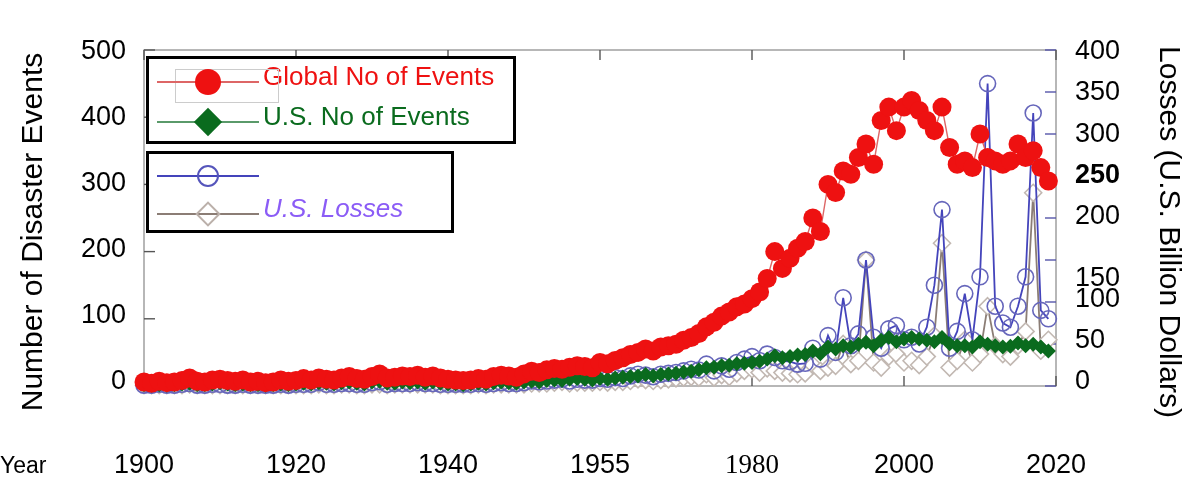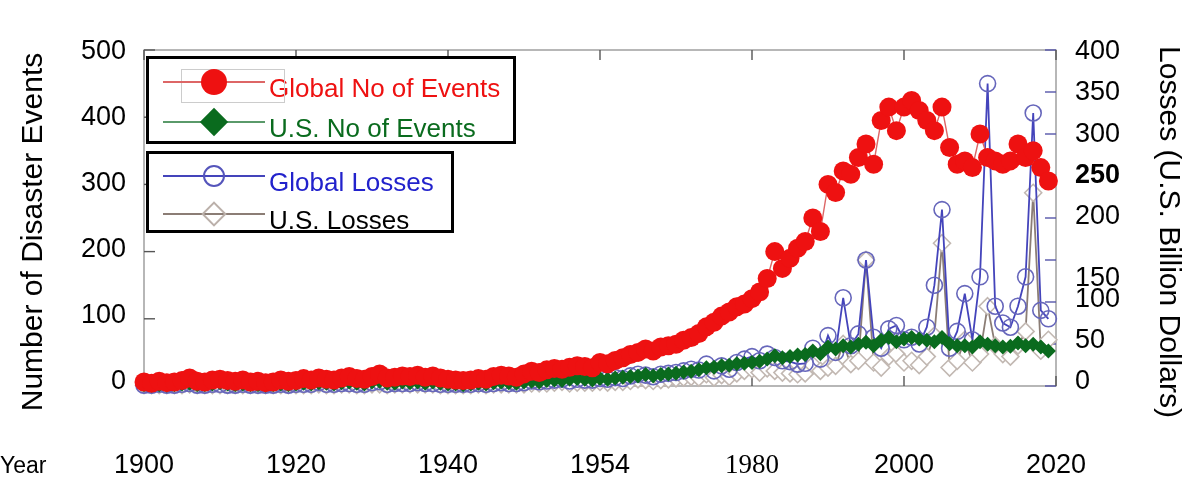--- a/index.html
+++ b/index.html
@@ -73,24 +73,24 @@
   .legend-box {
     position: absolute;
     background: #ffffff;
     border: 3px solid #000000;
     box-sizing: border-box;
   }
   #legend-a { left: 146px; top: 56px; width: 370px; height: 88px; }
   #legend-b { left: 146px; top: 151px; width: 308px; height: 82px; }
   .legend-row {
     position: absolute;
-    left: 10px; right: 0;
+    left: 4px; right: 0;
     height: 38px;
     display: flex;
-    align-items: flex-end;
+    align-items: flex-start;
   }
   .legend-sample {
     width: 110px;
     height: 38px;
     position: relative;
     flex: 0 0 110px;
   }
   .legend-line {
     position: absolute;
     left: 4px; right: 4px;
@@ -141,21 +141,21 @@
   <div class="tick-label tick-right" style="left:1075px; top:174px;font-weight:bold;">250</div>
   <div class="tick-label tick-right" style="left:1075px; top:215px;">200</div>
   <div class="tick-label tick-right" style="left:1075px; top:257px;margin-top:20px;">150</div>
   <div class="tick-label tick-right" style="left:1075px; top:298px;">100</div>
   <div class="tick-label tick-right" style="left:1075px; top:339px;">50</div>
   <div class="tick-label tick-right" style="left:1075px; top:380px;">0</div>
 
   <div class="tick-label tick-x" style="left:144px; top:405px;">1900</div>
   <div class="tick-label tick-x" style="left:296px; top:405px;text-align:center;">1920</div>
   <div class="tick-label tick-x" style="left:448px; top:405px;">1940</div>
-  <div class="tick-label tick-x" style="left:600px; top:405px;">1954</div>
+  <div class="tick-label tick-x" style="left:600px; top:405px;">1955</div>
   <div class="tick-label tick-x" style="left:752px; top:405px;font-family:Liberation Serif, serif;">1980</div>
   <div class="tick-label tick-x" style="left:904px; top:405px;">2000</div>
   <div class="tick-label tick-x" style="left:1056px; top:405px;">2020</div>
 
   <svg id="plot" width="1200" height="498" style="position:absolute;left:0;top:0;">
       <g>
         <rect x="144" y="50" width="912" height="336" fill="none" stroke="#888888" stroke-width="1.2"></rect>
       </g>
       <g stroke="#555555" stroke-width="1.4">
         <line x1="144" y1="386" x2="155" y2="386"></line>
@@ -699,24 +699,23 @@
       <span class="legend-text" style="color:#0a6b1e;">U.S. No of Events</span>
     </div>
   </div>
 
   <div class="legend-box" id="legend-b">
     <div class="legend-row" style="top:3px;">
       <div class="legend-sample">
         <div class="legend-line" style="background:#4444bb;"></div>
         <div class="legend-mark" style="width:22px;height:22px;margin-left:-11px;margin-top:-11px;border-radius:50%;border:2px solid #5555bb;background:transparent;box-sizing:border-box;"></div>
       </div>
-      <span class="legend-text" style="color:#2222cc;">Global Losses</span>
     </div>
     <div class="legend-row" style="top:41px;">
       <div class="legend-sample">
         <div class="legend-line" style="background:#8b7d75;"></div>
         <div class="legend-mark" style="width:18px;height:18px;margin-left:-9px;margin-top:-9px;border:2px solid #bbb0aa;background:transparent;transform:rotate(45deg);box-sizing:border-box;"></div>
       </div>
-      <span class="legend-text" style="color:#000000;">U.S. Losses</span>
+      <span class="legend-text" style="color:#8b5cf6;font-style:italic;">U.S. Losses</span>
     </div>
   </div>
 
 </div>
 
 </body></html>

